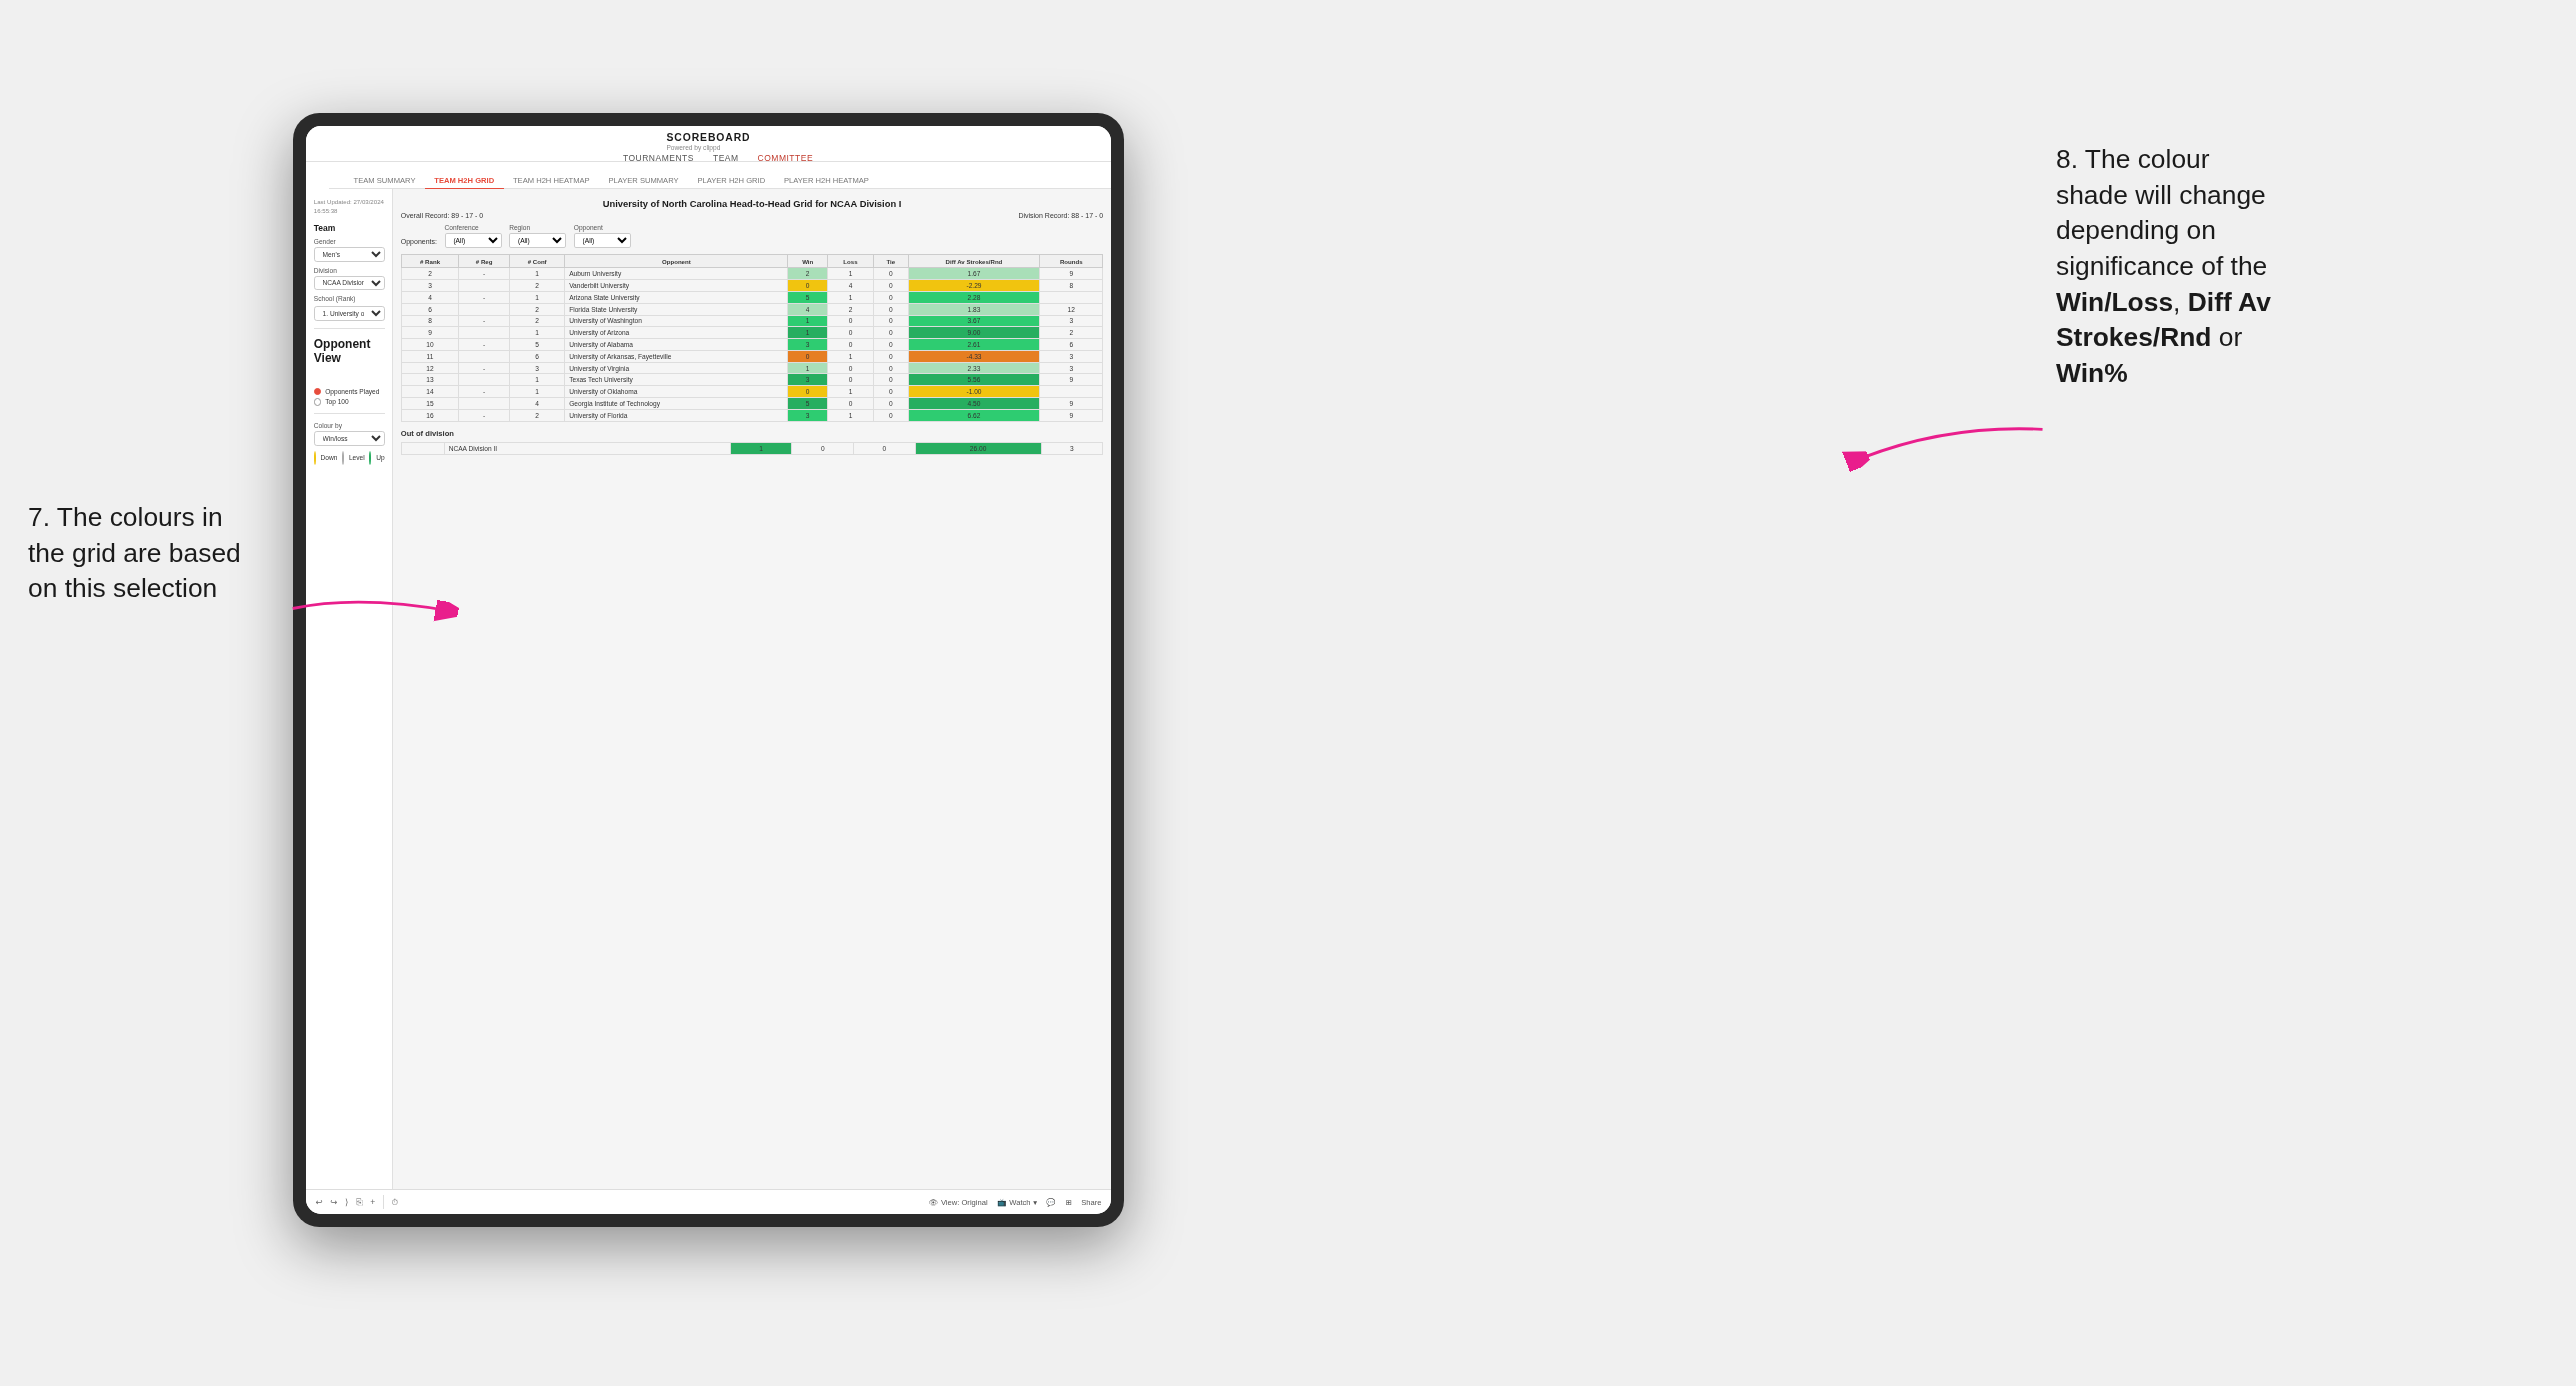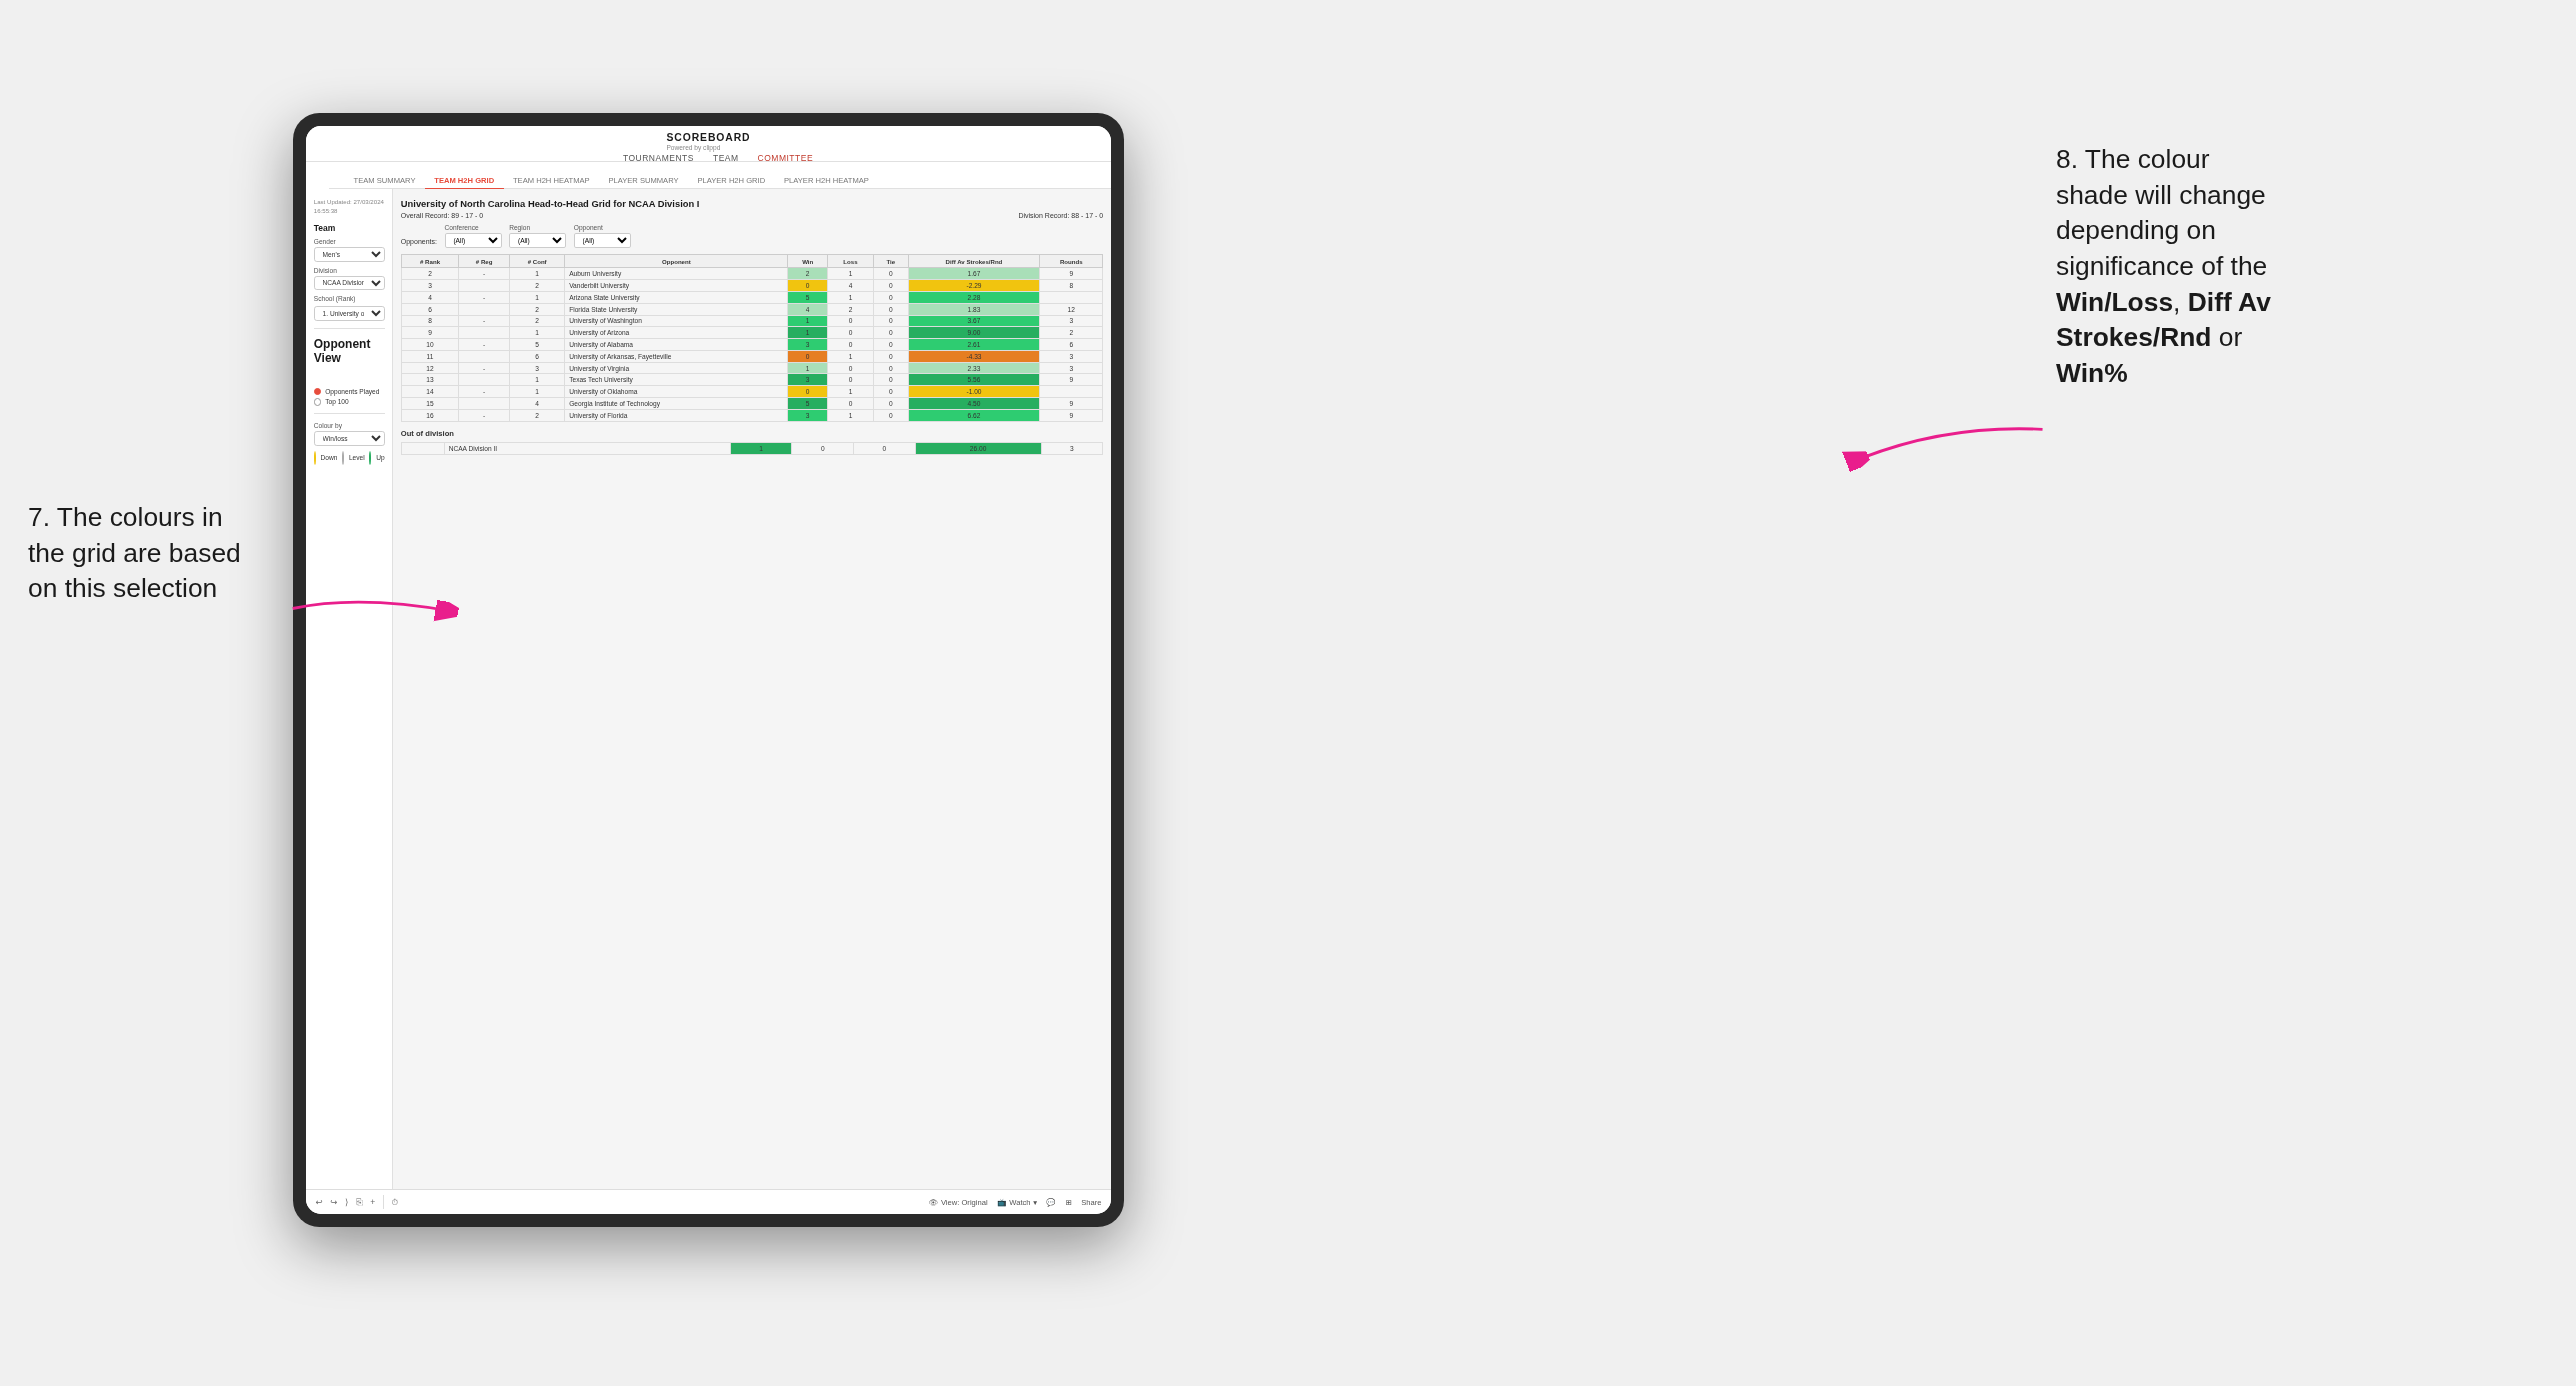--- a/index.html
+++ b/index.html
@@ -223,21 +223,21 @@
     .grid-area {
       flex: 1;
       padding: 9.4px 7.6px;
       overflow-y: auto;
     }
     .grid-title {
       font-size: 9.4px;
       font-weight: 700;
       color: #1a1a1a;
       margin-bottom: 2.8px;
-      text-align: left;
+      text-align: center;
     }
     .grid-records {
       display: flex;
       justify-content: space-between;
       font-size: 7px;
       color: #333;
       margin-bottom: 5.7px;
     }
     .filter-row {
       display: flex;

